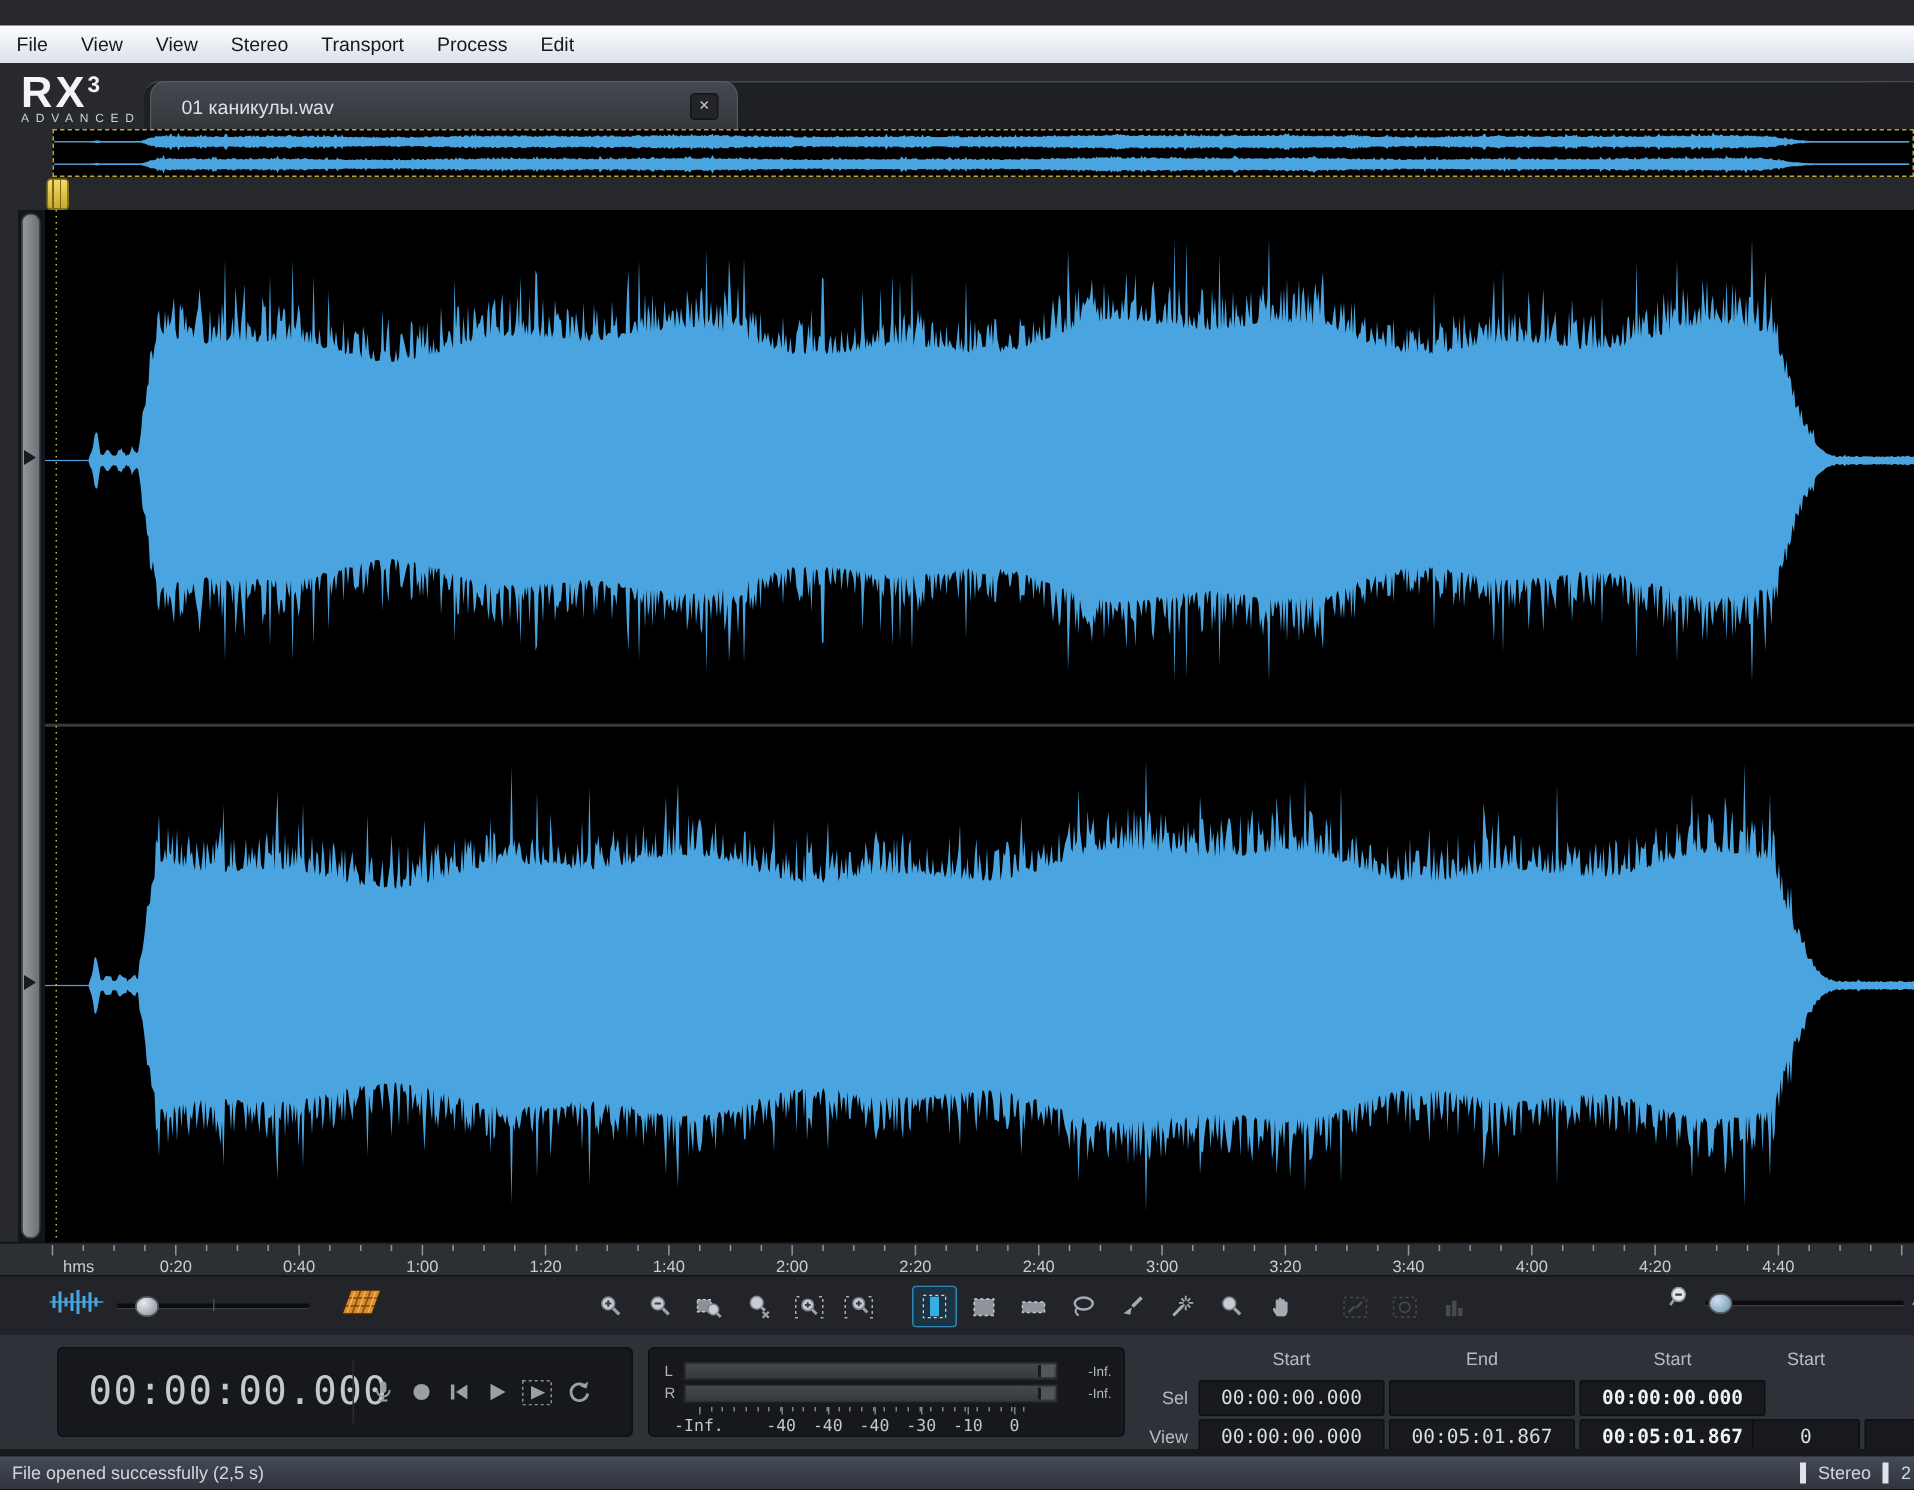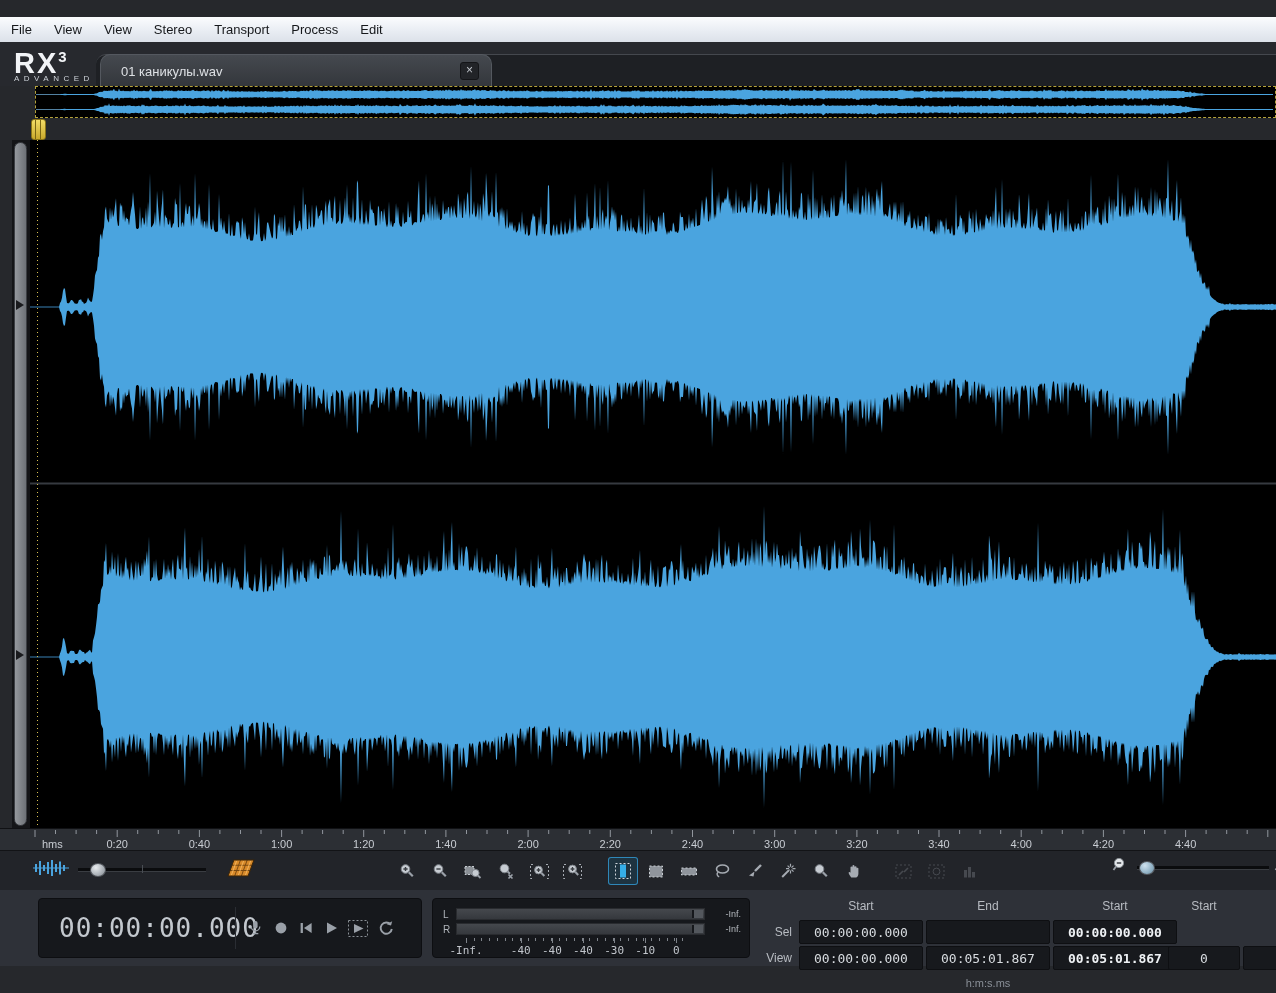--- a/index.html
+++ b/index.html
@@ -591,14 +591,26 @@
       <span class="smp-head">Start</span>
       <span class="smp-head">End</span>
       <span></span>
         <span></span>
       <span class="smp-cell">0</span>
       <span class="smp-cell">480</span>
       <span class="smp-unit">H</span>
     </div>
   </div>
 
+  <div class="statusbar">
+    <div class="status-top"></div>
+    <div class="status-main">
+      <span class="status-msg">File opened successfully (2,5 s)</span>
+      <span class="status-right" id="statusRight">
+          <span class="status-sep"></span>
+          <span class="status-item">Stereo</span>
+          <span class="status-sep"></span>
+          <span class="status-item">2</span>
+        </span>
+    </div>
+  </div>
 
 </div>
 
 </body></html>

